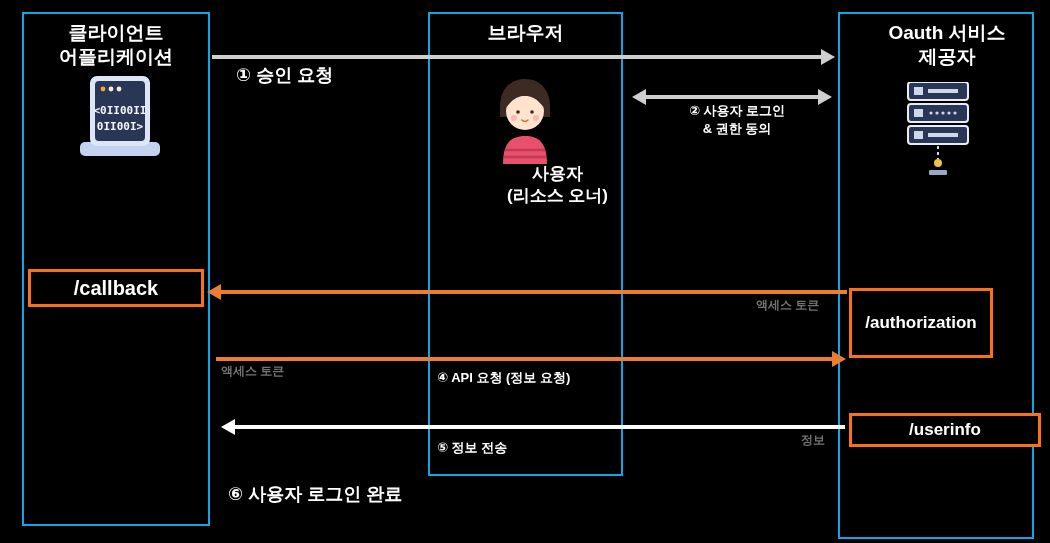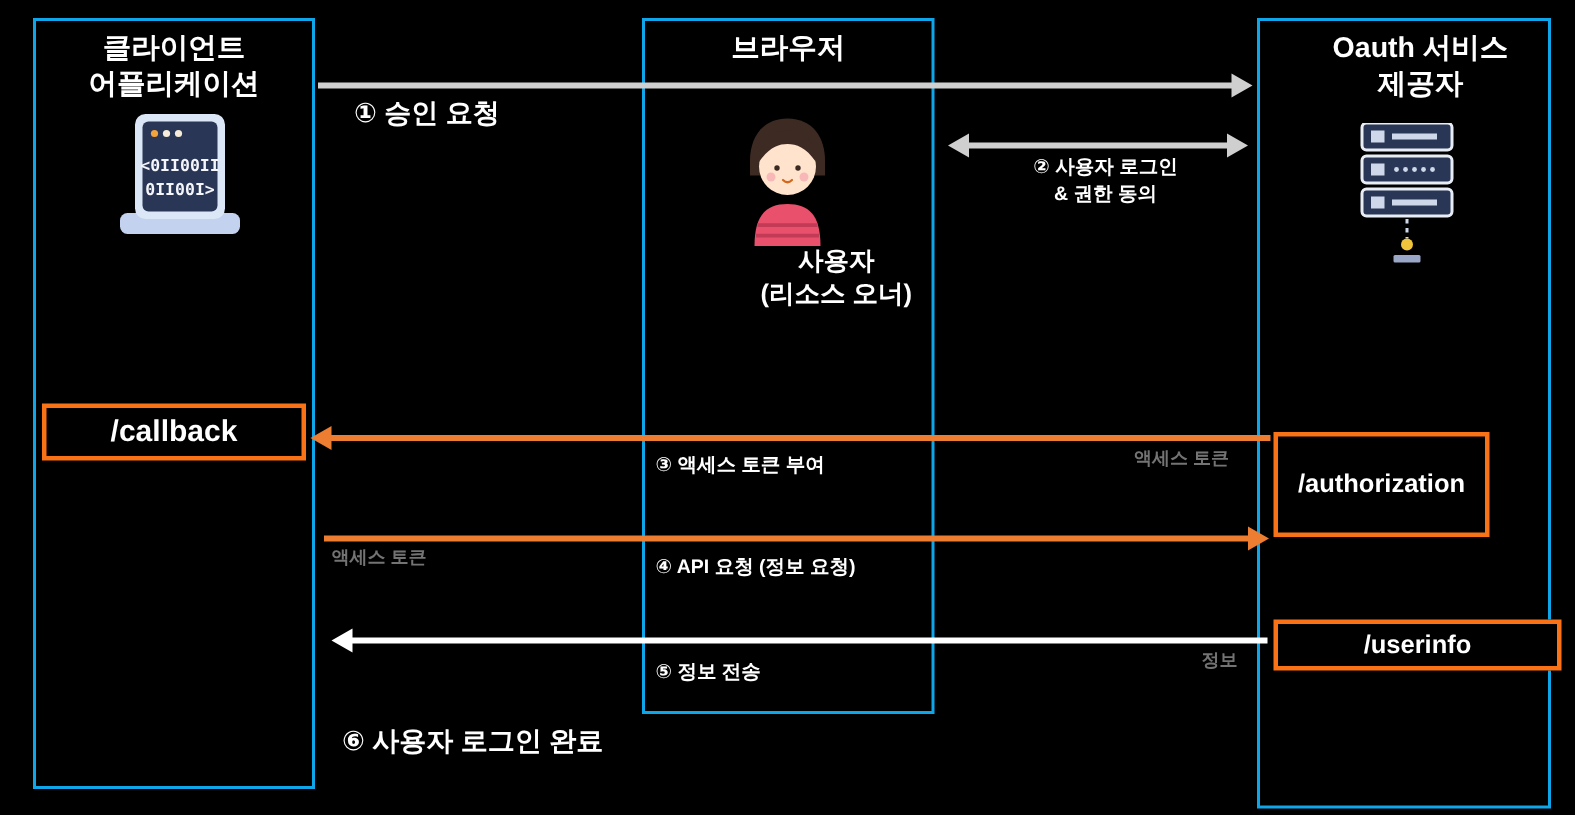--- a/index.html
+++ b/index.html
@@ -129,21 +129,20 @@
 
   <div class="arrow c-white" style="left:234px;top:425px;width:611px;">
     <span class="head head-l"></span>
   </div>
 
   <div class="lbl lbl-lg" style="left:236px;top:63px;">① 승인 요청</div>
 
   <div class="lbl" style="left:642px;top:102px;width:190px;text-align:center;">② 사용자 로그인
 &amp; 권한 동의</div>
 
-  <div class="lbl" style="left:437px;top:301px;">③ 액세스 토큰 부여</div>
   <div class="tag" style="left:756px;top:297px;">액세스 토큰</div>
 
   <div class="lbl" style="left:437px;top:369px;">④ API 요청 (정보 요청)</div>
   <div class="tag" style="left:221px;top:363px;">액세스 토큰</div>
 
   <div class="lbl" style="left:437px;top:439px;">⑤ 정보 전송</div>
   <div class="tag" style="left:801px;top:432px;">정보</div>
 
   <div class="lbl lbl-lg" style="left:228px;top:482px;">⑥ 사용자 로그인 완료</div>
 

